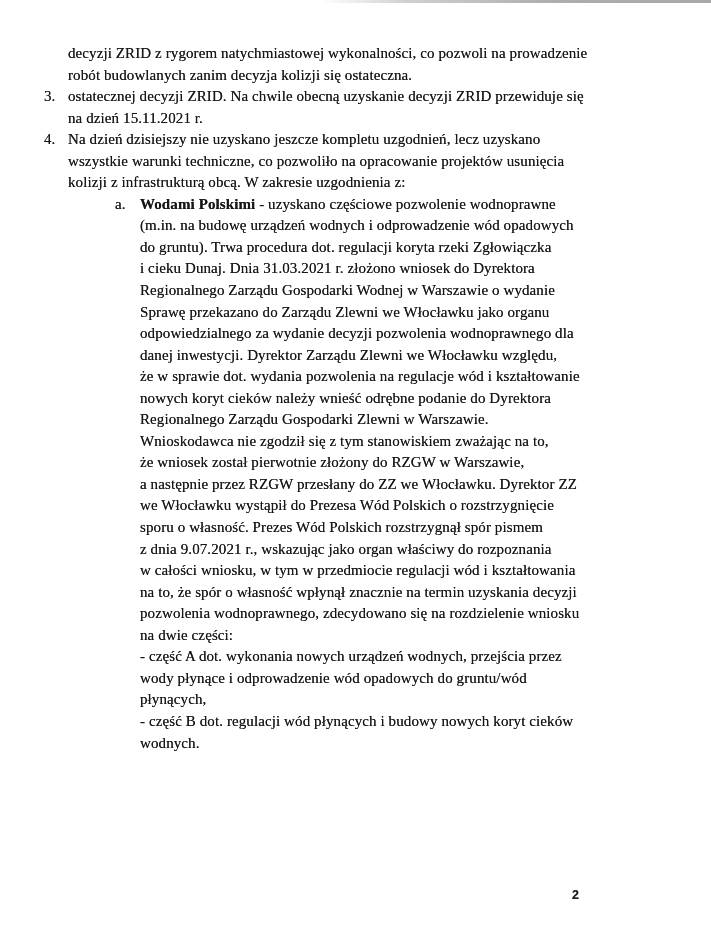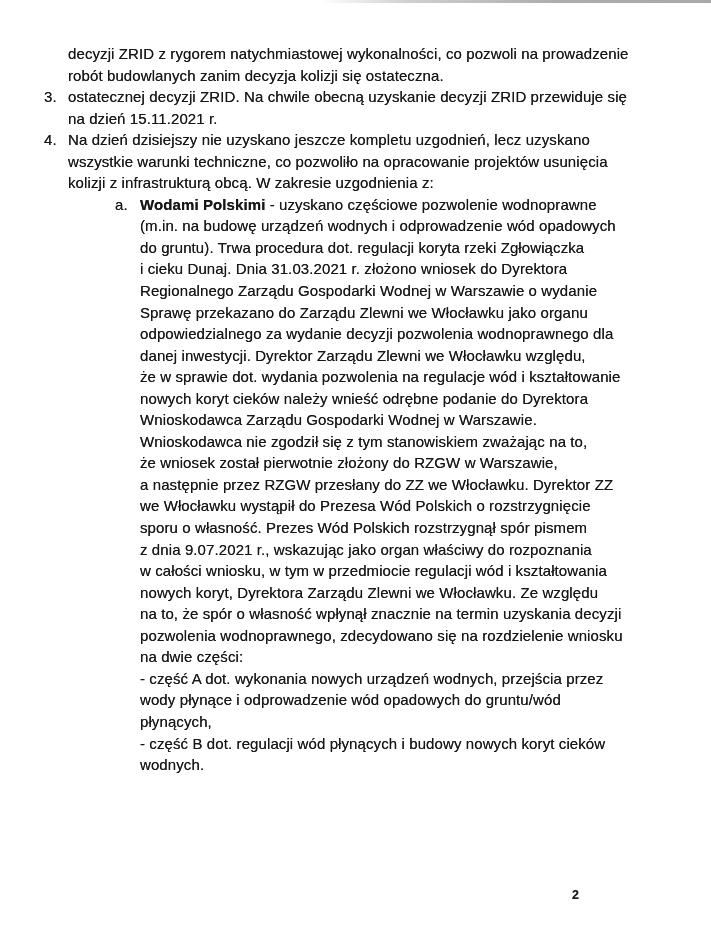--- a/index.html
+++ b/index.html
@@ -21,21 +21,21 @@
   }
   .content {
     position: absolute;
     top: 43px; left: 44px; width: 630px;
     color: #171717;
     font-size: 15px;
     line-height: 21.55px;
     text-shadow: 0 0 0.55px rgba(10,10,10,0.75);
     letter-spacing: 0.1px;
   }
-  .block { display: flex; align-items: flex-start; }
+  .block { display: flex; align-items: flex-start; font-family: Liberation Serif, serif; }
   .block .marker { flex: 0 0 24px; white-space: nowrap; }
   .block .lines { flex: 1 1 auto; }
   .block.cont { padding-left: 24px; }
   .block.sub { padding-left: 71px; }
   .block.sub .marker { flex: 0 0 25px; }
   .line { white-space: nowrap; }
   .bold-lead { font-weight: 700; }
   .page-number {
     position: absolute;
     left: 572px; top: 888px;
@@ -85,29 +85,28 @@
         </div>
         <div class="line">(m.in. na budowę urządzeń wodnych i odprowadzenie wód opadowych</div>
         <div class="line">do gruntu). Trwa procedura dot. regulacji koryta rzeki Zgłowiączka</div>
         <div class="line">i cieku Dunaj. Dnia 31.03.2021 r. złożono wniosek do Dyrektora</div>
         <div class="line">Regionalnego Zarządu Gospodarki Wodnej w Warszawie o wydanie</div>
         <div class="line">Sprawę przekazano do Zarządu Zlewni we Włocławku jako organu</div>
         <div class="line">odpowiedzialnego za wydanie decyzji pozwolenia wodnoprawnego dla</div>
         <div class="line">danej inwestycji. Dyrektor Zarządu Zlewni we Włocławku względu,</div>
         <div class="line">że w sprawie dot. wydania pozwolenia na regulacje wód i kształtowanie</div>
         <div class="line">nowych koryt cieków należy wnieść odrębne podanie do Dyrektora</div>
-        <div class="line">Wnioskodawca Zarządu Gospodarki Wodnej w Warszawie.</div>
+        <div class="line">Regionalnego Zarządu Gospodarki Zlewni w Warszawie.</div>
         <div class="line">Wnioskodawca nie zgodził się z tym stanowiskiem zważając na to,</div>
         <div class="line">że wniosek został pierwotnie złożony do RZGW w Warszawie,</div>
         <div class="line">a następnie przez RZGW przesłany do ZZ we Włocławku. Dyrektor ZZ</div>
         <div class="line">we Włocławku wystąpił do Prezesa Wód Polskich o rozstrzygnięcie</div>
         <div class="line">sporu o własność. Prezes Wód Polskich rozstrzygnął spór pismem</div>
         <div class="line">z dnia 9.07.2021 r., wskazując jako organ właściwy do rozpoznania</div>
         <div class="line">w całości wniosku, w tym w przedmiocie regulacji wód i kształtowania</div>
-        <div class="line">nowych koryt, Dyrektora Zarządu Zlewni we Włocławku. Ze względu</div>
         <div class="line">na to, że spór o własność wpłynął znacznie na termin uzyskania decyzji</div>
         <div class="line">pozwolenia wodnoprawnego, zdecydowano się na rozdzielenie wniosku</div>
         <div class="line">na dwie części:</div>
         <div class="line">- część A dot. wykonania nowych urządzeń wodnych, przejścia przez</div>
         <div class="line">wody płynące i odprowadzenie wód opadowych do gruntu/wód</div>
         <div class="line">płynących,</div>
         <div class="line">- część B dot. regulacji wód płynących i budowy nowych koryt cieków</div>
         <div class="line">wodnych.</div>
       </div>
     </div>

